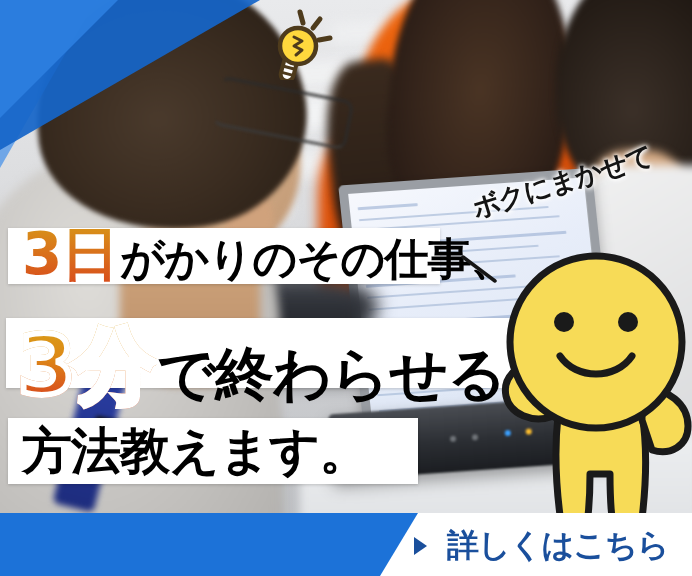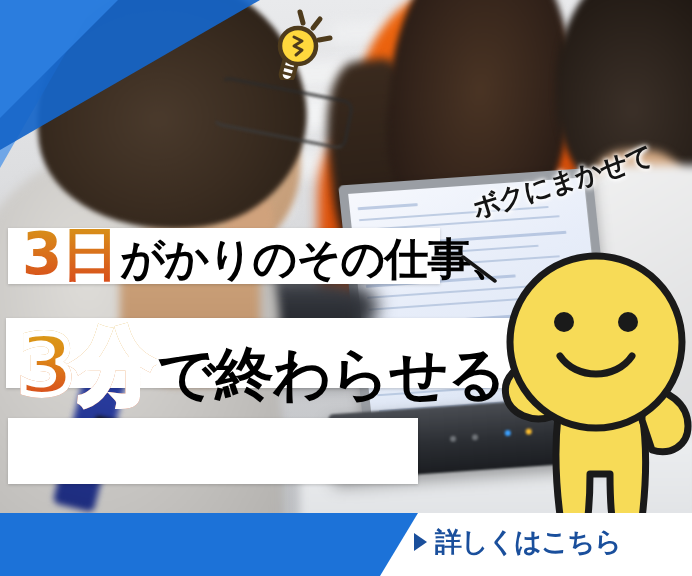--- a/index.html
+++ b/index.html
@@ -236,22 +236,22 @@
   }
   .bottom-blue-label{
     position:absolute;left:22px;top:12px;
     font-family:"DejaVu Sans","Liberation Sans",sans-serif;
     font-weight:bold;font-size:31px;color:#fff;letter-spacing:-1px;
     white-space:nowrap;
   }
   .bottom-cta{
     position:absolute;left:414px;top:11px;
     font-family:"DejaVu Sans","Liberation Sans",sans-serif;
-    font-weight:bold;font-size:27px;color:#1a4f9c;letter-spacing:-1px;
-    white-space:nowrap;display:flex;align-items:center;gap:8px;
+    font-weight:bold;font-size:32px;color:#1a4f9c;letter-spacing:-1px;
+    white-space:nowrap;display:flex;align-items:center;gap:20px;
   }
   .tri{
     width:0;height:0;border-left:13px solid #1a4f9c;
     border-top:9px solid transparent;border-bottom:9px solid transparent;
     display:inline-block;
   }
 </style>
 </head>
 <body>
 
@@ -343,20 +343,21 @@
   <div class="band band3"></div>
 
   <div class="line hl1">
     <span class="num-a">3日</span><span class="blk">がかりのその仕事、</span>
   </div>
 
   <div class="line hl2">
     <span class="num-b">3分</span><span class="blk">で終わらせる</span>
   </div>
 
+  <div class="line hl3 blk">方法教えます。</div>
 
   <div class="speech-tick">
     <svg width="40" height="30" viewBox="0 0 40 30">
       <line x1="2" y1="2" x2="34" y2="26" stroke="#151515" stroke-width="3.5" stroke-linecap="round"></line>
     </svg>
   </div>
   <div class="speech">ボクにまかせて</div>
 
   <div class="mascot">
     <svg width="208" height="312" viewBox="0 0 208 312">

